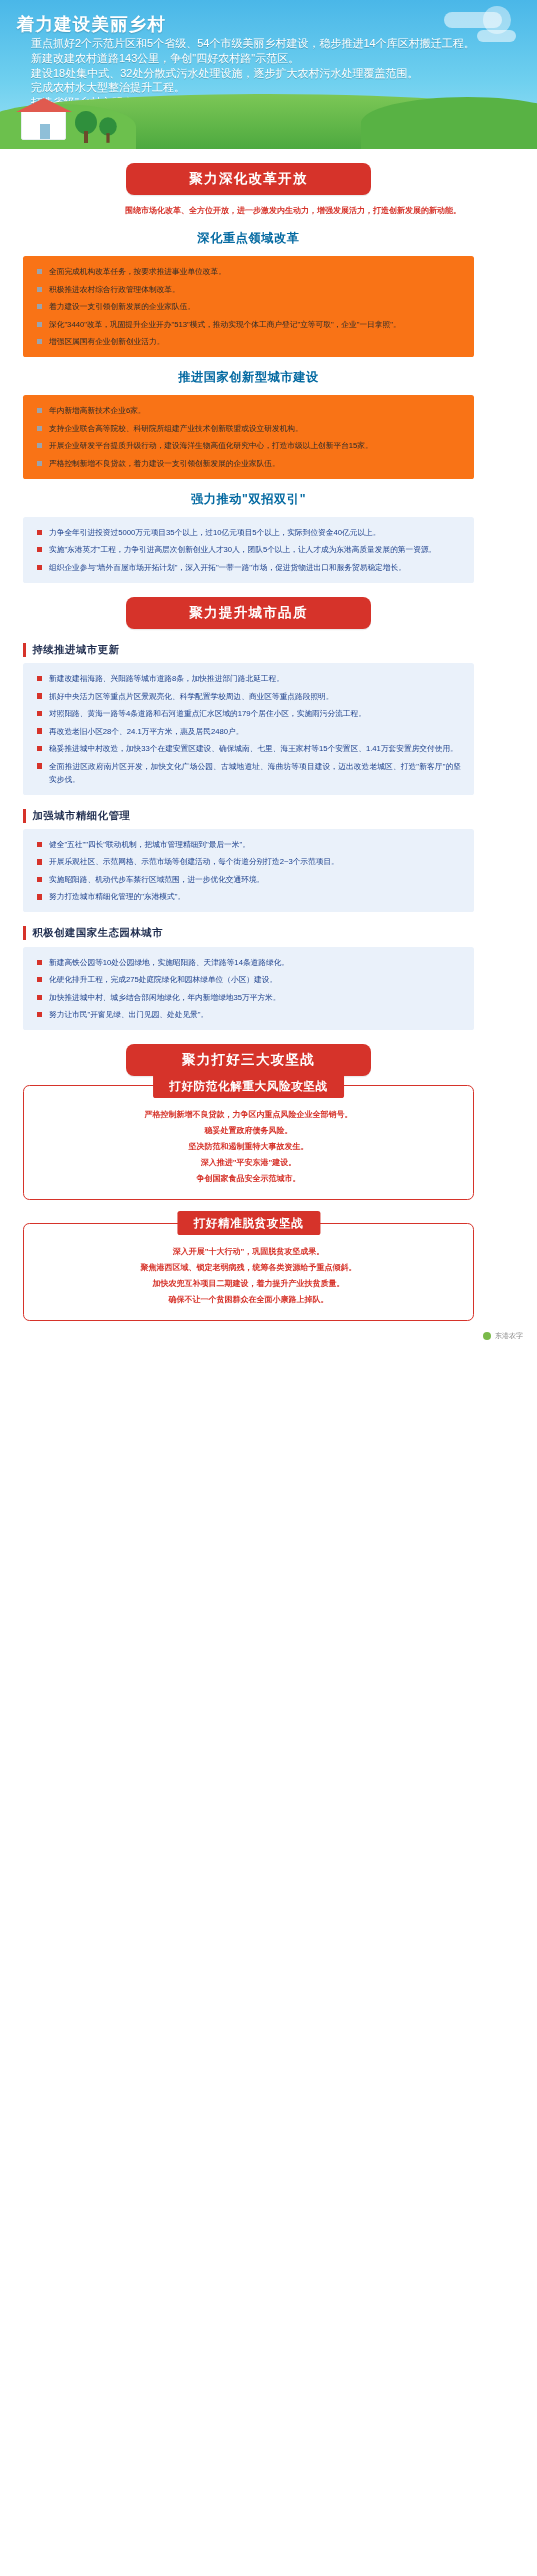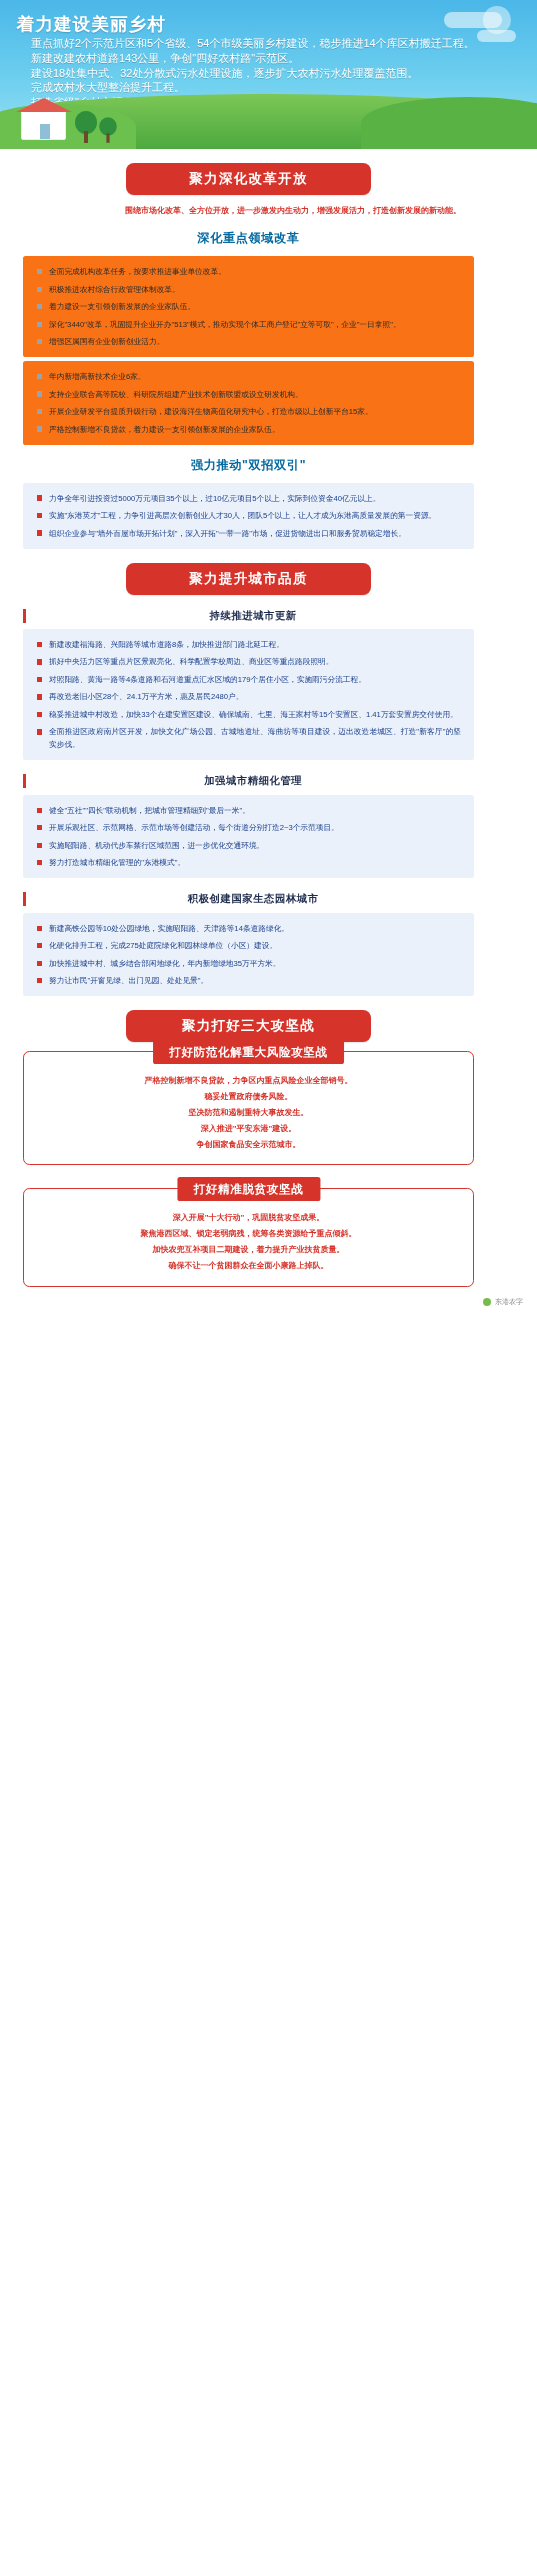--- a/index.html
+++ b/index.html
@@ -139,21 +139,20 @@
   }
   .sub-title-left {
     width: 451px;
     margin: 14px auto 6.4px auto;
     font-size: 10.3px;
     font-weight: bold;
     color: #1f2d4f;
     border-left: 3.2px solid #d6332a;
     padding-left: 6.4px;
     letter-spacing: 0.6px;
-    text-align: center;
   }
 
   .card {
     width: 451px;
     margin: 0 auto 3.9px auto;
     background: #f97316;
     border-radius: 2.6px;
     padding: 9px 13px;
   }
   .card.blue {
@@ -271,20 +270,21 @@
 
     <div class="sub-title">深化重点领域改革</div>
     <div class="card">
       <div class="item">全面完成机构改革任务，按要求推进事业单位改革。</div>
       <div class="item">积极推进农村综合行政管理体制改革。</div>
       <div class="item">着力建设一支引领创新发展的企业家队伍。</div>
       <div class="item">深化"3440"改革，巩固提升企业开办"513"模式，推动实现个体工商户登记"立等可取"，企业"一日拿照"。</div>
       <div class="item">增强区属国有企业创新创业活力。</div>
     </div>
 
+    <div class="sub-title">推进国家创新型城市建设</div>
     <div class="card">
       <div class="item">年内新增高新技术企业6家。</div>
       <div class="item">支持企业联合高等院校、科研院所组建产业技术创新联盟或设立研发机构。</div>
       <div class="item">开展企业研发平台提质升级行动，建设海洋生物高值化研究中心，打造市级以上创新平台15家。</div>
       <div class="item">严格控制新增不良贷款，着力建设一支引领创新发展的企业家队伍。</div>
     </div>
 
     <div class="sub-title">强力推动"双招双引"</div>
     <div class="card blue">
       <div class="item">力争全年引进投资过5000万元项目35个以上，过10亿元项目5个以上，实际到位资金40亿元以上。</div>

